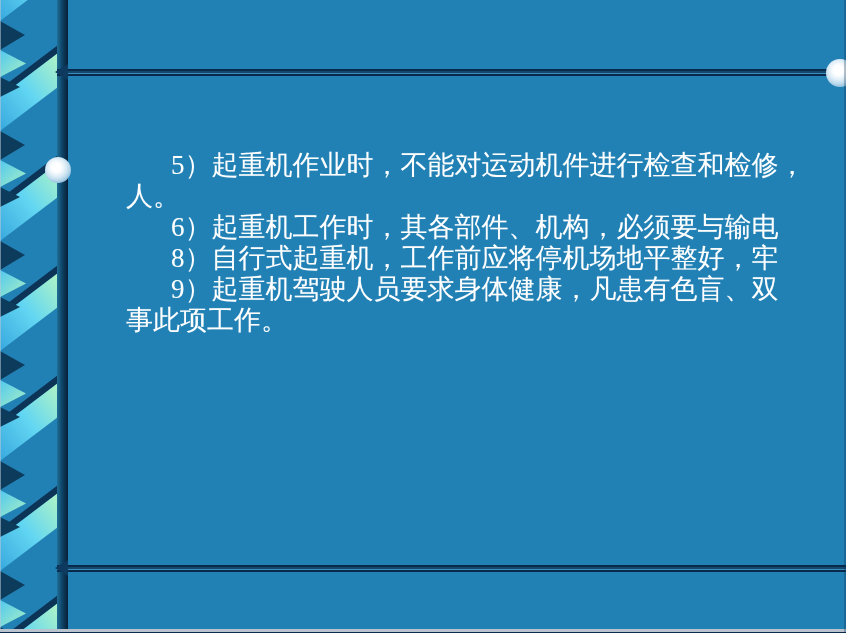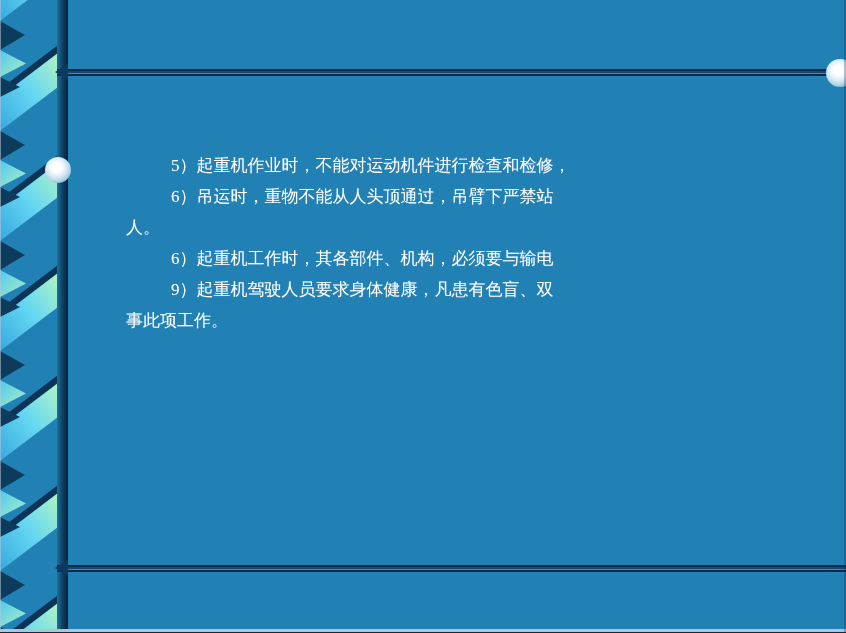--- a/index.html
+++ b/index.html
@@ -37,21 +37,21 @@
       #FFFFFF 0%,#FDFEFF 22%,#E3F0F8 40%,#BFDCEE 58%,#93C0DC 74%,rgba(120,170,205,.55) 88%,rgba(120,170,205,0) 100%);
   }
   .sphere.left{left:45px;top:157px;width:26px;height:26px;}
   .sphere.right{left:826px;top:59px;width:28px;height:28px;}
   
   .bottom-gray{position:absolute;left:0;top:629px;width:846px;height:2.6px;background:#B9C3CD;}
   .bottom-navy{position:absolute;left:0;top:631.6px;width:846px;height:1.4px;background:#0B2B4A;}
   
   .text-block{
     position:absolute;left:126px;top:150px;width:690px;
-    color:#FFFFFF;font-size:17px;line-height:31px;
+    color:#FFFFFF;font-size:27px;line-height:31px;
     text-shadow:0 0 1px rgba(255,255,255,.25);
   }
   .text-block .line{white-space:nowrap;}
   .text-block .line.indent{text-indent:45px;}
 </style>
 </head>
 <body>
 
 <div class="slide">
 
@@ -95,23 +95,23 @@
   <div class="hline bottom"></div>
   <span class="notch top"></span>
   <span class="notch bottom"></span>
 
   <span class="sphere left"></span>
   <span class="sphere right"></span>
 
   <div class="text-block">
 
   <div class="line indent">5）起重机作业时，不能对运动机件进行检查和检修，</div>
-      <div class="line indent">6）吊运时，重物不能从人头顶通过，吊臂下严禁站</div>
       <div class="line">人。</div>
       <div class="line indent">6）起重机工作时，其各部件、机构，必须要与输电</div>
+      <div class="line indent">8）自行式起重机，工作前应将停机场地平整好，牢</div>
       <div class="line indent">9）起重机驾驶人员要求身体健康，凡患有色盲、双</div>
       <div class="line">事此项工作。</div>
     </div>
 
   <div class="bottom-gray"></div>
   <div class="bottom-navy"></div>
 
   <span class="right-edge"></span>
 </div>
 

